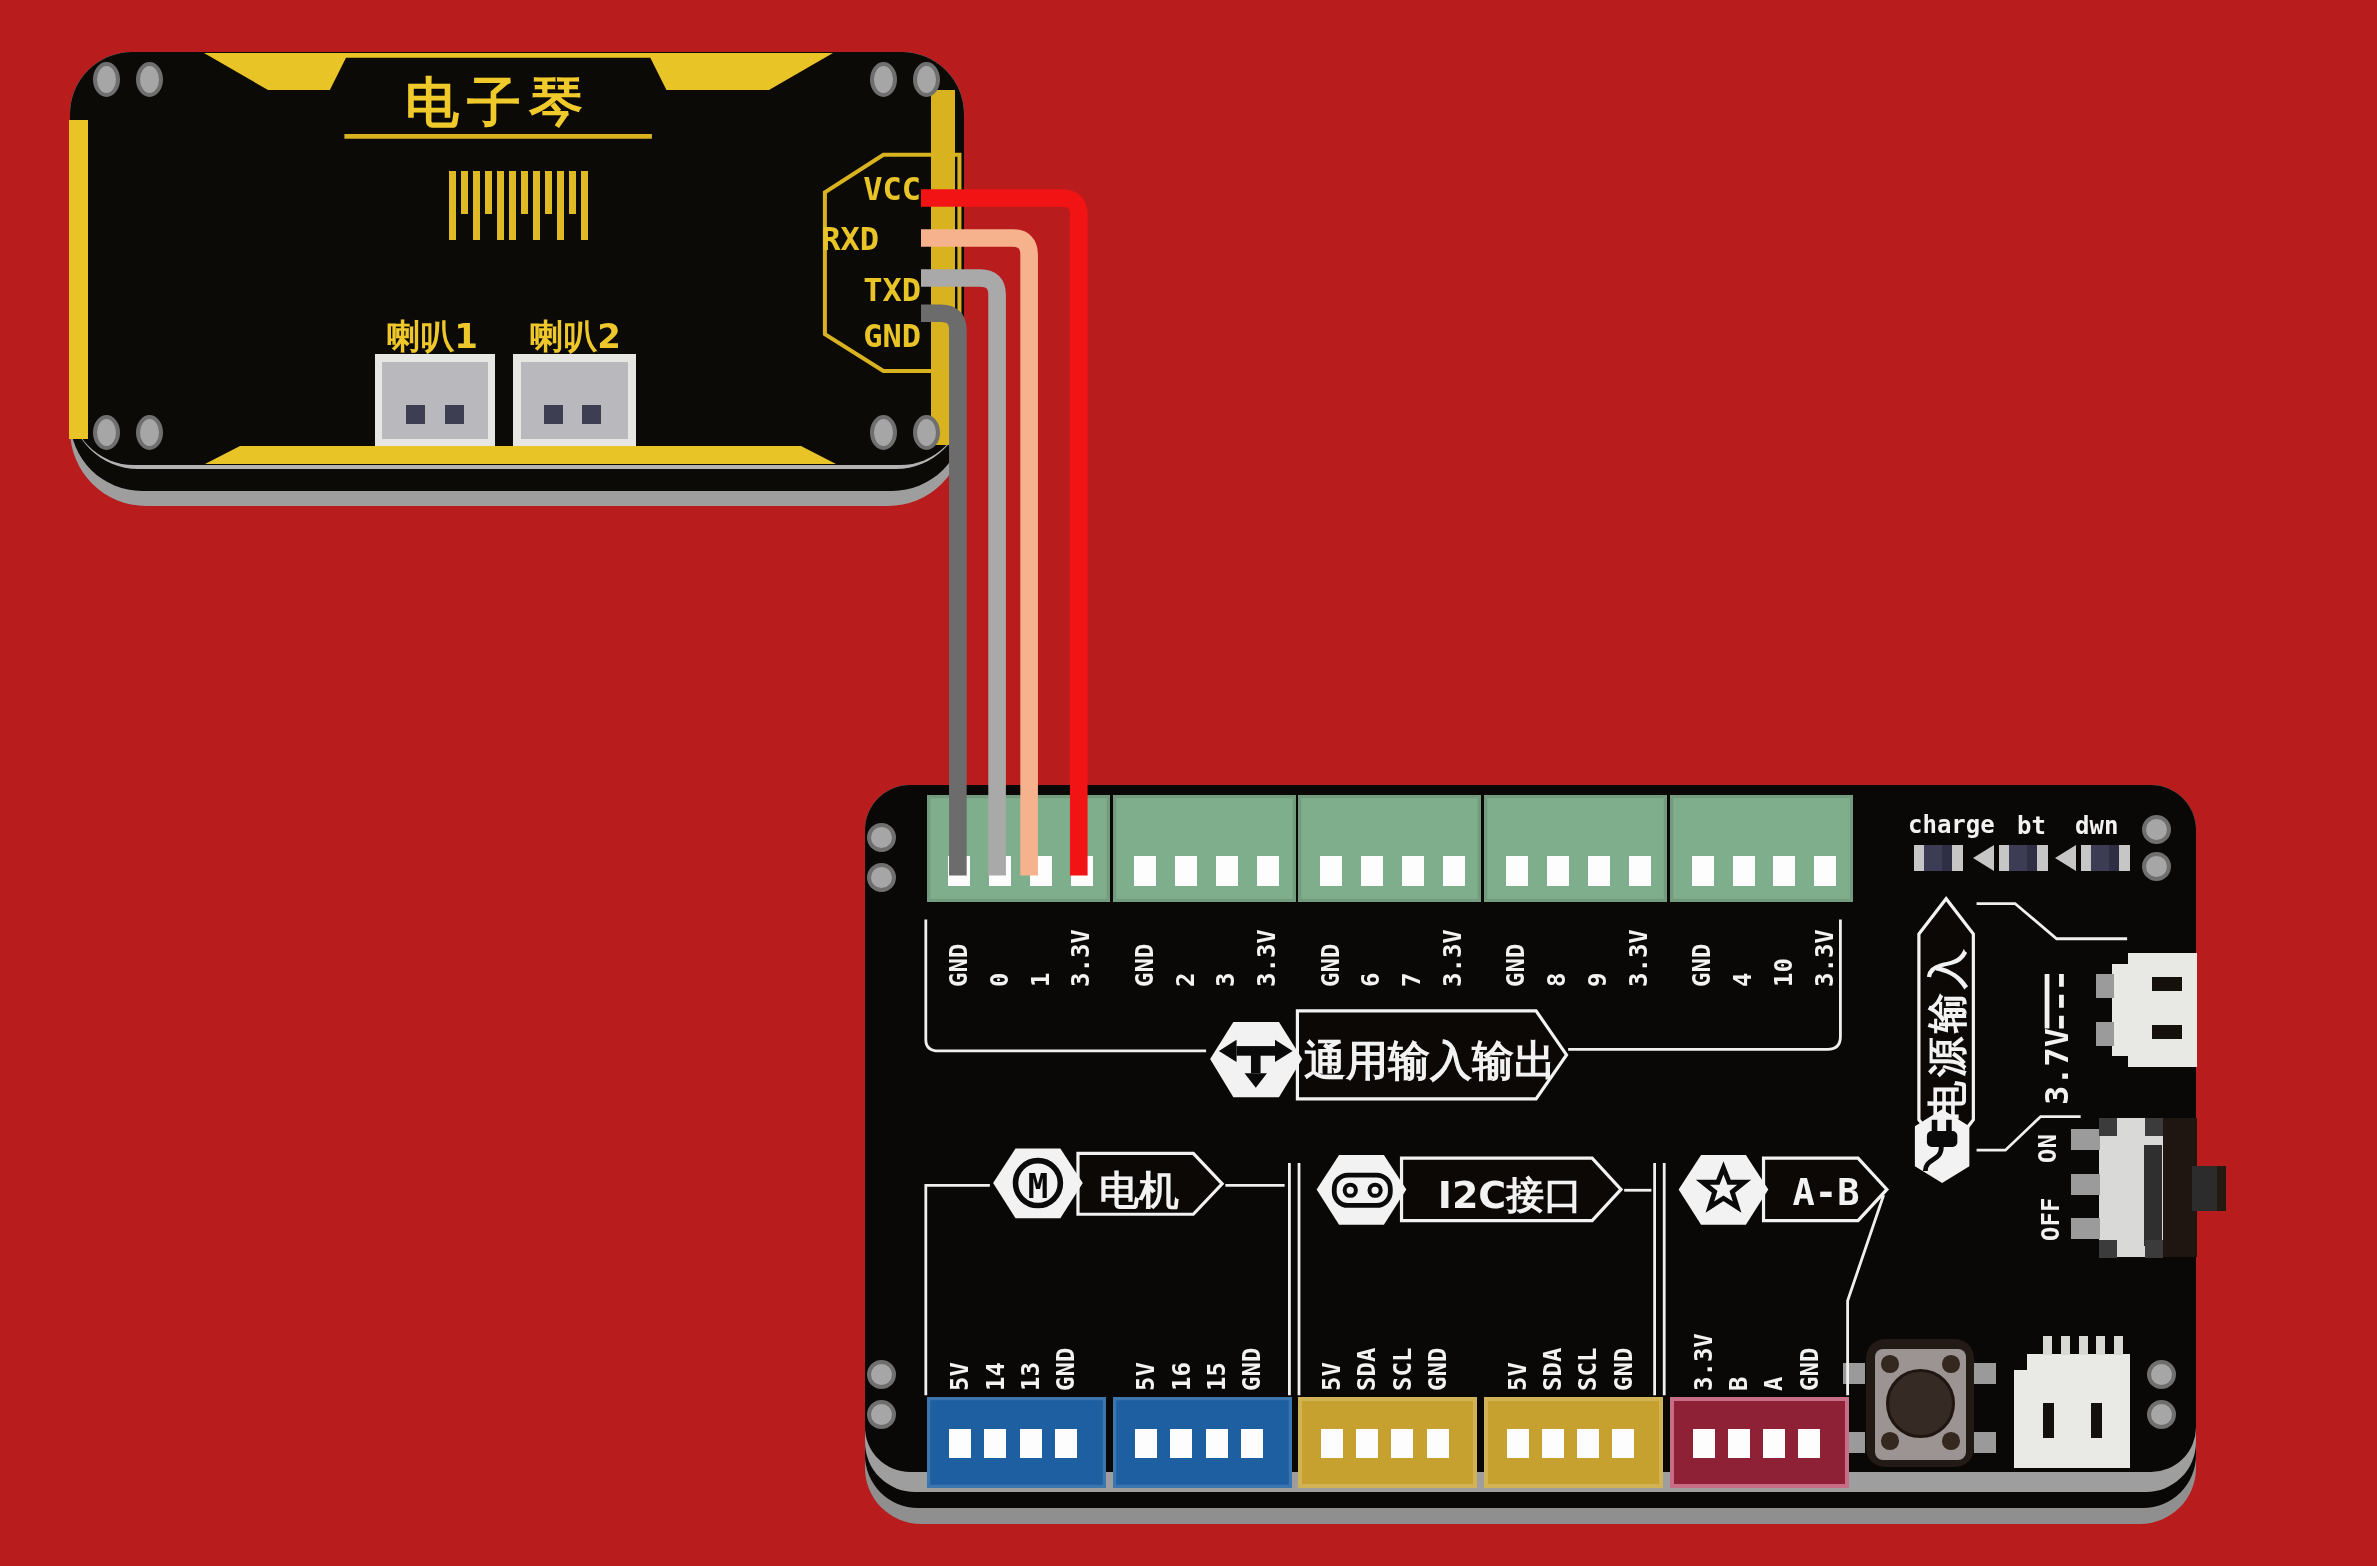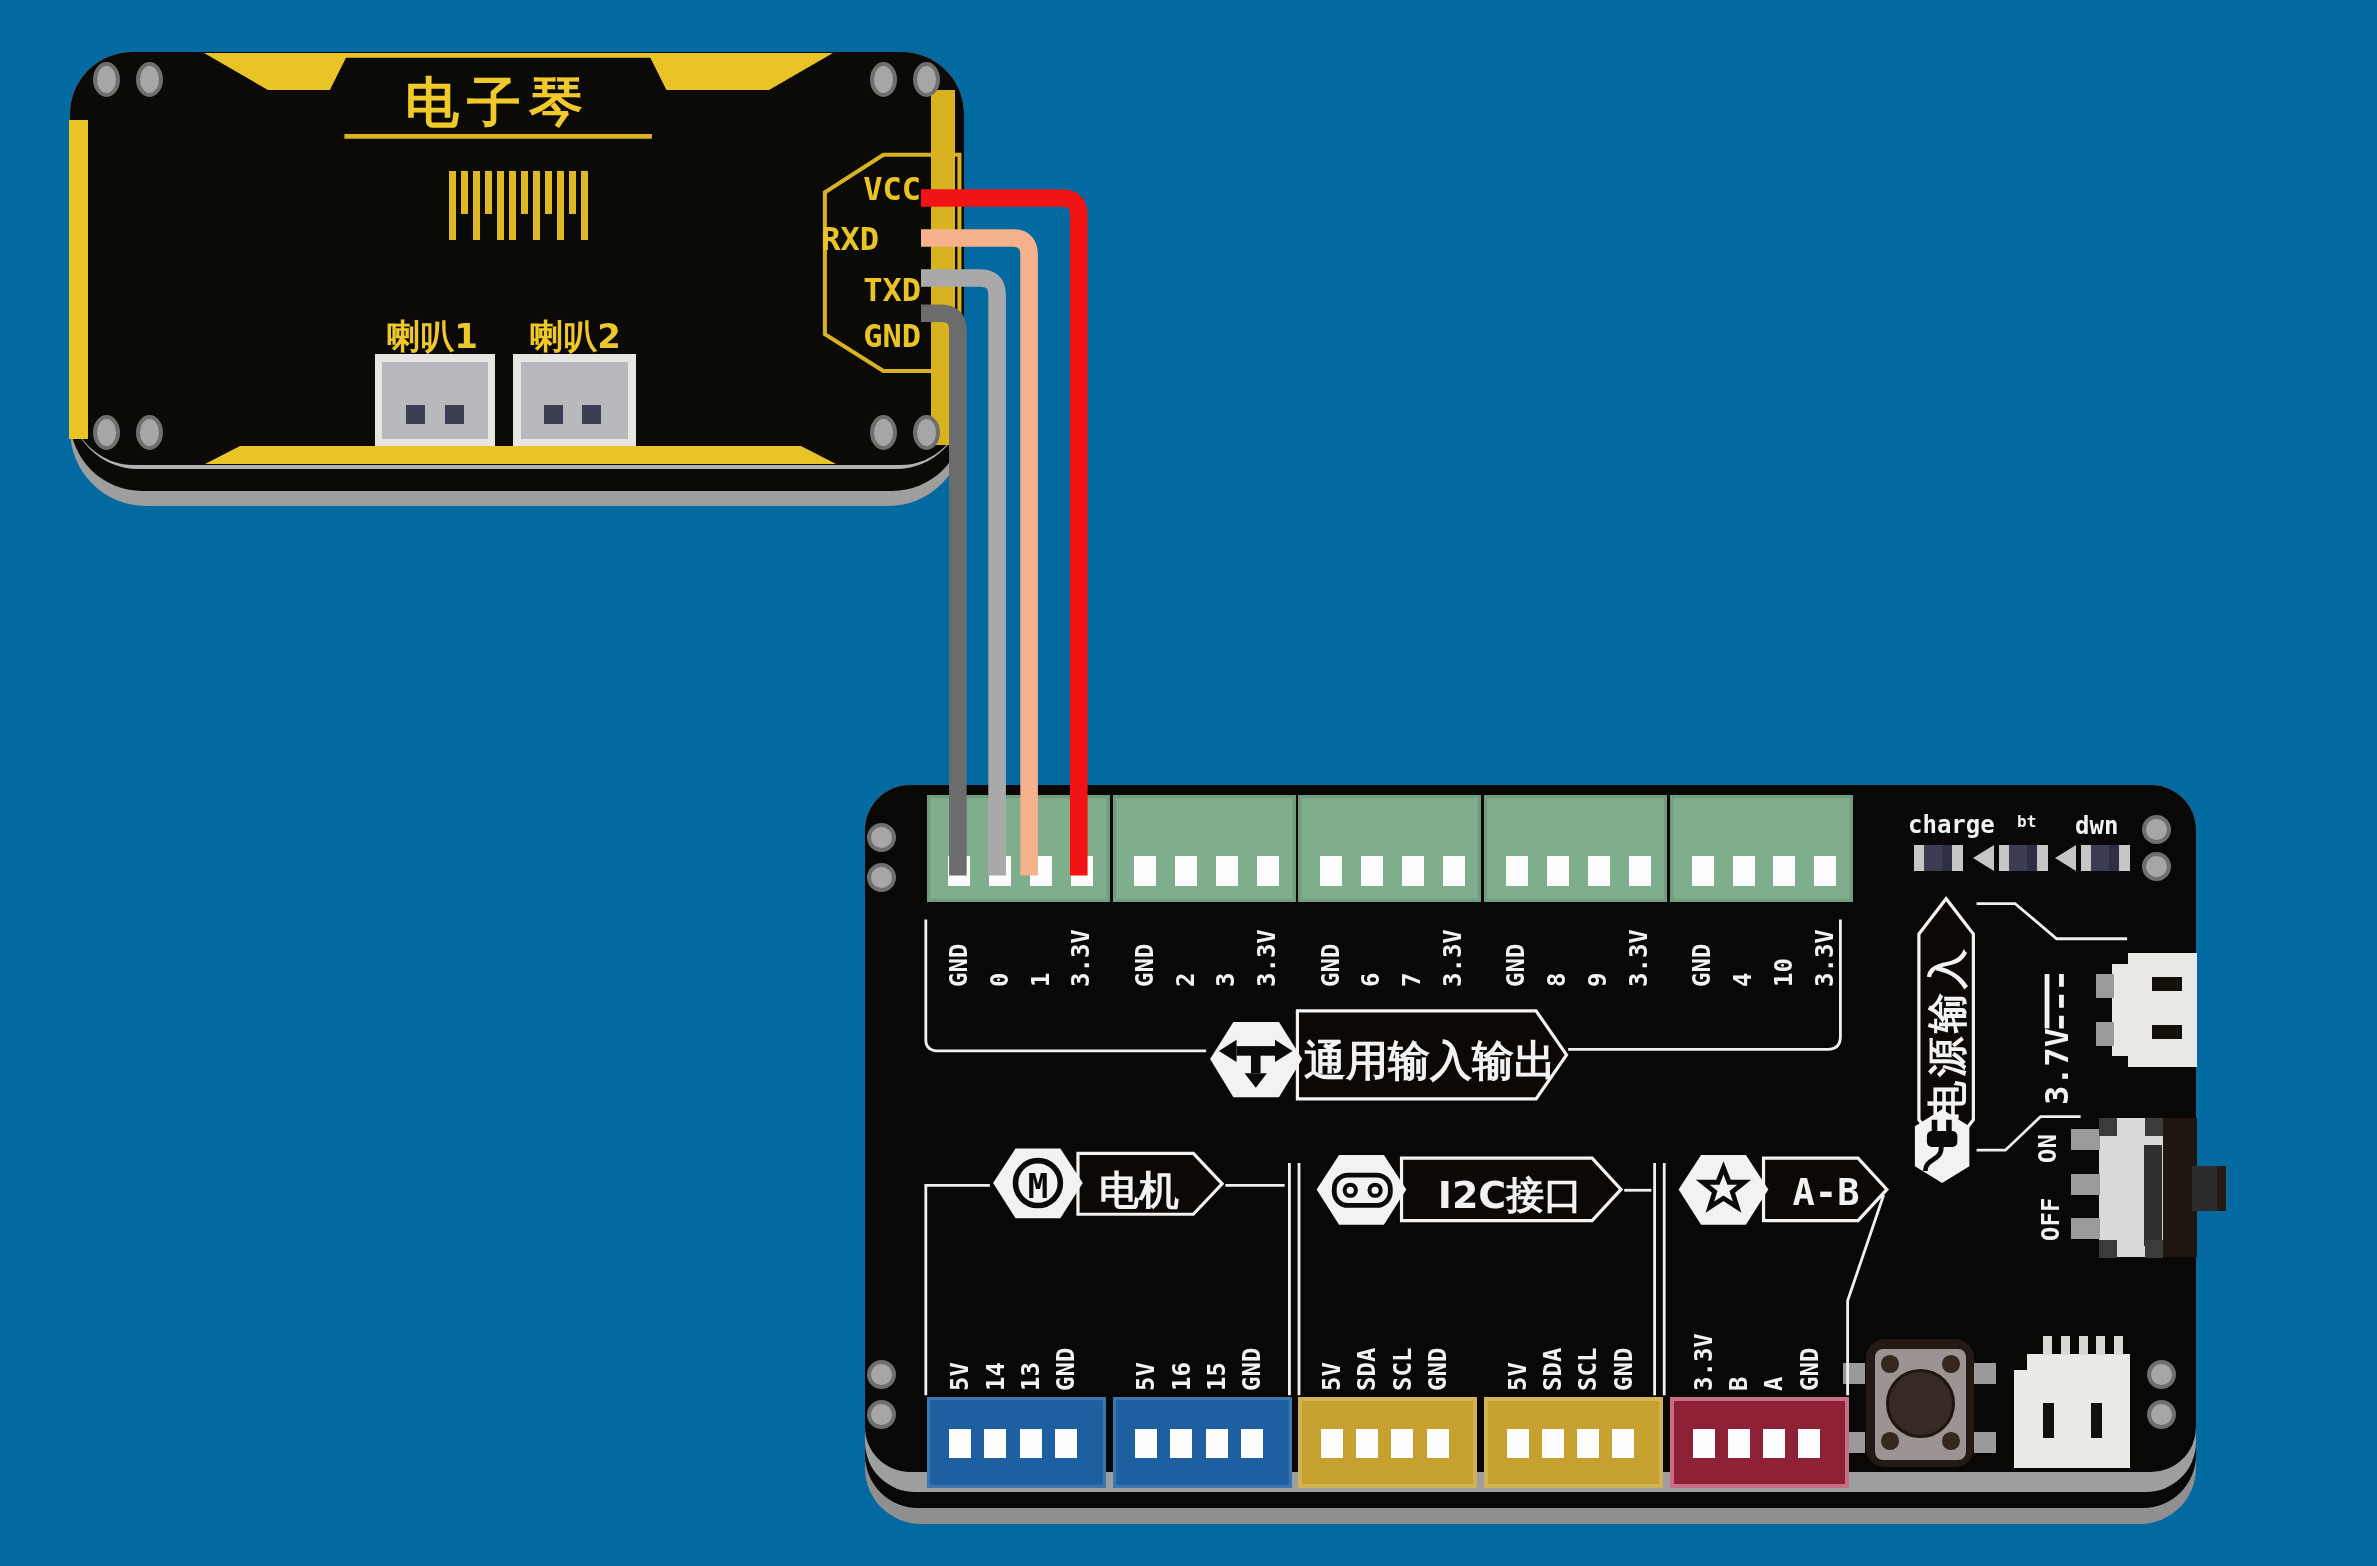--- a/index.html
+++ b/index.html
@@ -1,16 +1,16 @@
 <!DOCTYPE html>
 <html style="font-size:13px"><head>
 <meta charset="utf-8">
 <style>
   html,body{margin:0;padding:0;background:#000;}
-  #stage{position:relative;width:2377px;height:1566px;background:#0369a1;overflow:hidden;
+  #stage{position:relative;width:2377px;height:1566px;background:#b91c1c;overflow:hidden;
          font-family:"DejaVu Sans",sans-serif;}
   .abs{position:absolute;}
   .hole{position:absolute;box-sizing:border-box;border-radius:50%;background:#a6a6a6;border:4px solid #6f6f6f;z-index:8;}
   .pin{position:absolute;background:#fdfdfd;z-index:8;}
   .tblock{position:absolute;box-sizing:border-box;z-index:7;}
   .vlab{position:absolute;transform-origin:0 0;transform:rotate(-90deg);
         font:bold 24px "DejaVu Sans Mono",monospace;color:#f2f2f2;line-height:24px;white-space:nowrap;z-index:30;}
   .blab{position:absolute;color:#f2f2f2;font-family:"DejaVu Sans",sans-serif;font-weight:bold;text-align:center;z-index:30;white-space:nowrap;}
   .mlab{position:absolute;color:#e9c427;font:bold 32px "DejaVu Sans Mono",monospace;text-align:right;width:120px;z-index:30;}
   .kb{position:absolute;left:449px;top:171px;display:flex;gap:4.8px;z-index:10;}
@@ -261,21 +261,21 @@
   <div class="mlab" style="left:801px;top:271px;">TXD</div>
   <div class="mlab" style="left:801px;top:317px;">GND</div>
 
   <div class="blab" style="left:1304px;top:1033px;width:250px;font-size:42px;">通用输入输出</div>
   <div class="blab" style="left:1083px;top:1163px;width:112px;font-size:40px;">电机</div>
   <div class="blab" style="left:1022px;top:1166px;width:32px;font-size:34px;color:#0a0a0a;font-family:'DejaVu Sans Mono',monospace;">M</div>
   <div class="blab" style="left:1410px;top:1170px;width:200px;font-size:38px;">I2C接口</div>
   <div class="blab" style="left:1772px;top:1171px;width:108px;font-size:37px;font-family:'DejaVu Sans Mono',monospace;">A-B</div>
 
   <div class="blab" style="left:1908px;top:811px;font-size:24px;font-family:'DejaVu Sans Mono',monospace;text-align:left;">charge</div>
-  <div class="blab" style="left:2017px;top:812px;font-size:16px;font-family:'DejaVu Sans Mono',monospace;text-align:left;">bt</div>
+  <div class="blab" style="left:2017px;top:812px;font-size:24px;font-family:'DejaVu Sans Mono',monospace;text-align:left;">bt</div>
   <div class="blab" style="left:2075px;top:812px;font-size:24px;font-family:'DejaVu Sans Mono',monospace;text-align:left;">dwn</div>
 
   <div class="vlab" style="left:1926px;top:1121px;font-family:'DejaVu Sans',sans-serif;font-size:40px;line-height:42px;letter-spacing:4px;">电源输入</div>
   <div class="vlab" style="left:2041px;top:1105px;font-size:32px;line-height:32px;">3.7V</div>
   <div class="vlab" style="left:2036px;top:1163px;">ON</div>
   <div class="vlab" style="left:2039px;top:1241px;">OFF</div>
 
   <div class="vlab" style="left:947px;top:987px;">GND</div>
   <div class="vlab" style="left:988px;top:987px;">0</div>
   <div class="vlab" style="left:1029px;top:987px;">1</div>

